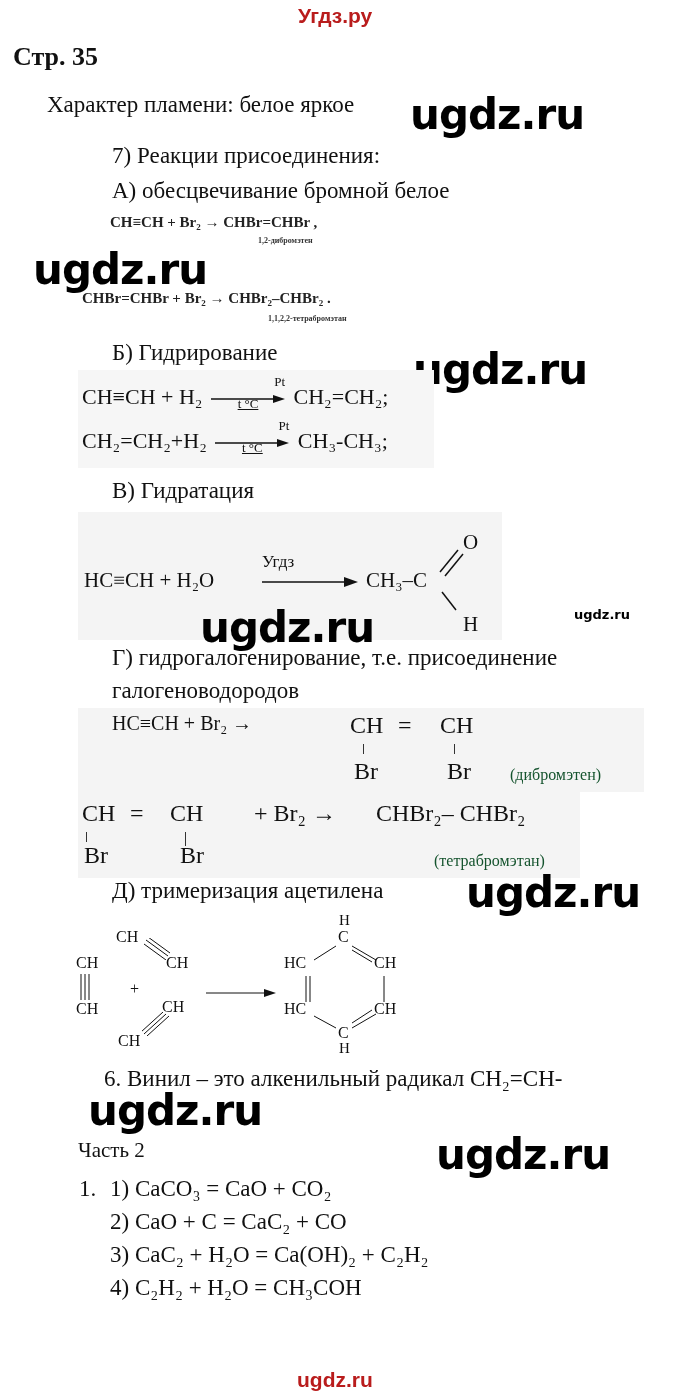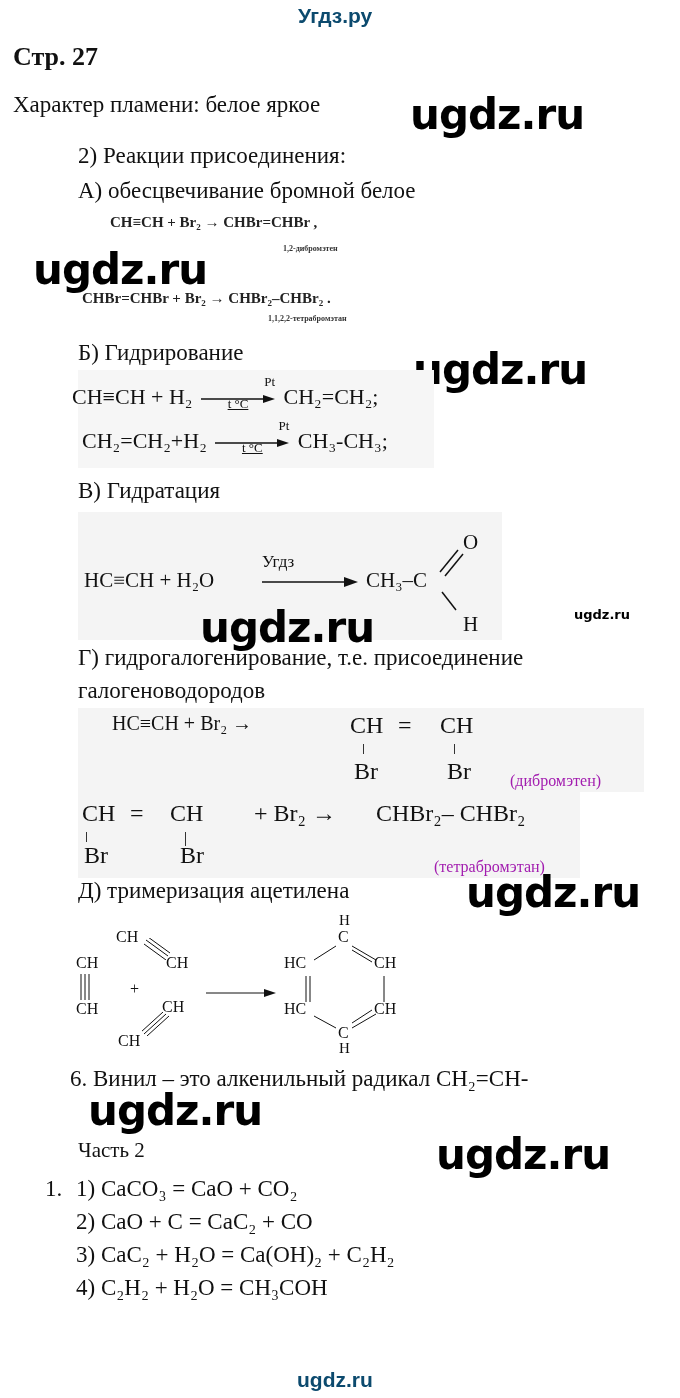--- a/index.html
+++ b/index.html
@@ -1,60 +1,60 @@
 <!DOCTYPE html>
 <html><head>
 <meta charset="utf-8">
 <style>
   html, body { margin:0; padding:0; background:#ffffff; }
   body { width:680px; height:1398px; position:relative; overflow:hidden;
          font-family:"Liberation Serif", serif; color:#111; }
   .abs { position:absolute; white-space:nowrap; }
-  .site { font-family:"Liberation Sans", sans-serif; font-weight:bold; font-size:21px; color:#0c4a6e; }
+  .site { font-family:"Liberation Sans", sans-serif; font-weight:bold; font-size:21px; color:#b91c1c; }
   .wm { font-family:"DejaVu Sans", sans-serif; font-weight:bold; font-size:42px; color:#000; letter-spacing:-1px; }
   .wm-small { font-family:"DejaVu Sans", sans-serif; font-weight:bold; font-size:13px; color:#000; }
   .page { font-weight:bold; font-size:26px; }
-  .txt { font-size:23px; }
+  .txt { font-size:23px;margin-left:34px; }
   .eq-sm { font-size:15px; font-weight:bold; color:#222; }
   .note { font-size:8px; color:#333; font-weight:bold; }
   .eq { font-size:22px; }
   .eq2 { font-size:21px; }
   .box { position:absolute; background:#f4f4f4; }
   .arrow-wrap { display:inline-block; position:relative; vertical-align:middle; }
   .cond-top { position:absolute; left:0; right:0; text-align:right; font-size:13px; top:-18px; }
   .cond-bot { position:absolute; left:0; right:0; text-align:center; font-size:13px; top:4px;text-decoration:underline; }
-  .small-paren { font-size:16px; color:#a21caf;margin-top:6px; }
+  .small-paren { font-size:16px; color:#14532d; }
   .vbar { position:absolute; width:1px; background:#333; }
 </style>
 </head>
 <body>
 
 <div class="abs site" style="left:298px; top:4px;">Угдз.ру</div>
 
-<div class="abs page" style="left:13px; top:42px;">Стр. 27</div>
+<div class="abs page" style="left:13px; top:42px;">Стр. 35</div>
 
 <div class="abs txt" style="left:13px; top:92px;">Характер пламени: белое яркое</div>
 <div class="abs wm" style="left:410px; top:90px;">ugdz.ru</div>
 
-<div class="abs txt" style="left:78px; top:143px;">2) Реакции присоединения:</div>
+<div class="abs txt" style="left:78px; top:143px;">7) Реакции присоединения:</div>
 <div class="abs txt" style="left:78px; top:178px;">А) обесцвечивание бромной белое</div>
 
 <div class="abs eq-sm" style="left:110px; top:214px;">CH≡CH + Br₂ → CHBr=CHBr ,</div>
-<div class="abs note" style="left:258px; top:244px;margin-left:25px;">1,2-дибромэтен</div>
+<div class="abs note" style="left:258px; top:236px;">1,2-дибромэтен</div>
 
 <div class="abs wm" style="left:33px; top:245px;">ugdz.ru</div>
 
 <div class="abs eq-sm" style="left:82px; top:290px;">CHBr=CHBr + Br₂ → CHBr₂–CHBr₂ .</div>
 <div class="abs note" style="left:268px; top:314px;">1,1,2,2-тетрабромэтан</div>
 
 <div class="abs txt" style="left:78px; top:340px;">Б) Гидрирование</div>
 <div class="abs wm" style="left:413px; top:345px;">ugdz.ru</div>
 
 <div class="box" style="left:78px; top:370px; width:356px; height:98px; background:#f6f6f6;"></div>
-<div class="abs eq" style="left:72px; top:384px;">
+<div class="abs eq" style="left:82px; top:384px;">
   <span>CH≡CH + H₂</span>
   <span class="arrow-wrap" style="width:74px; height:14px; margin:0 3px;">
     <span class="cond-top">Pt</span>
     <svg width="74" height="10" style="position:absolute; top:2px; left:0;">
         <line x1="0" y1="5" x2="66" y2="5" stroke="#111" stroke-width="1.3"></line>
         <polygon points="74,5 62,1 62,9" fill="#111"></polygon>
       </svg>
     <span class="cond-bot">t °C</span>
   </span>
   <span>CH₂=CH₂;</span>

